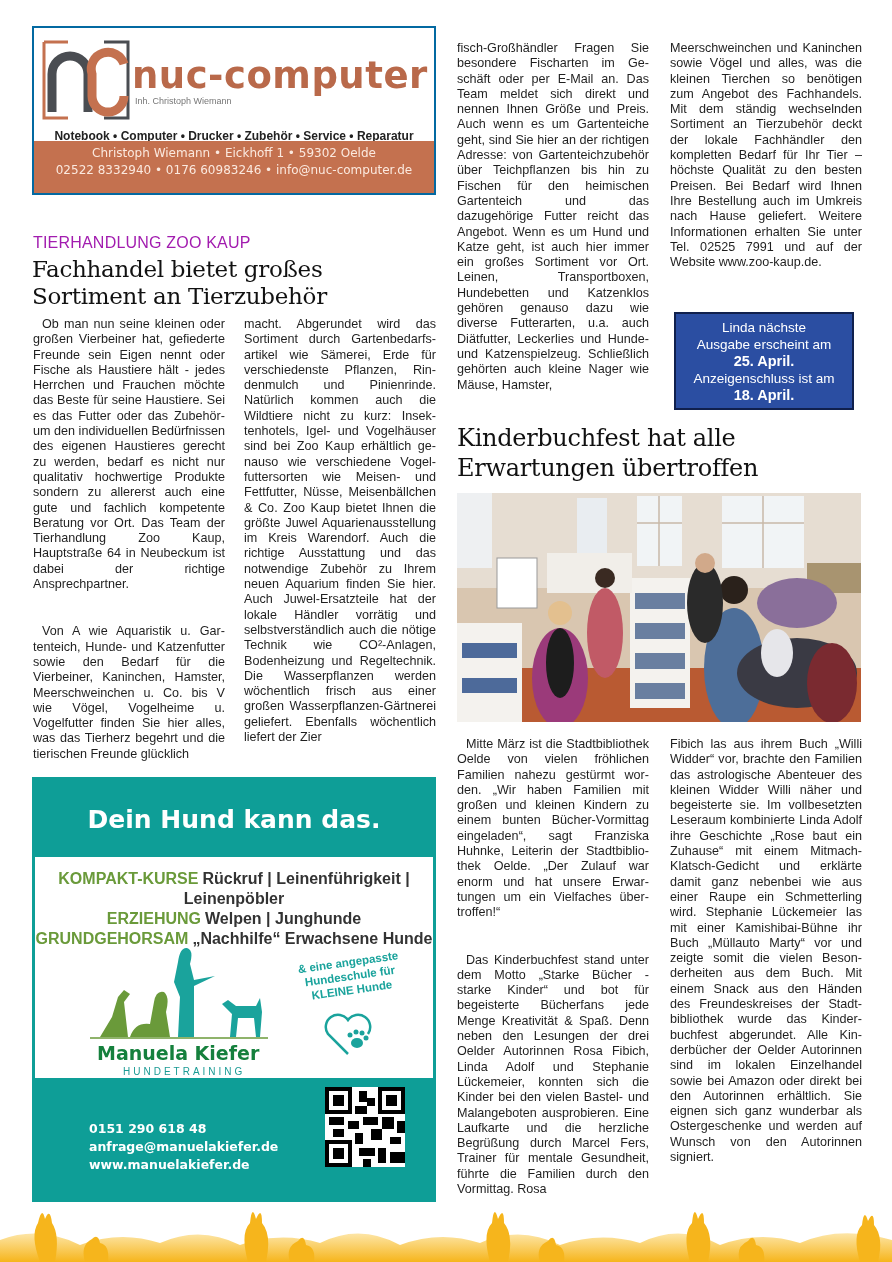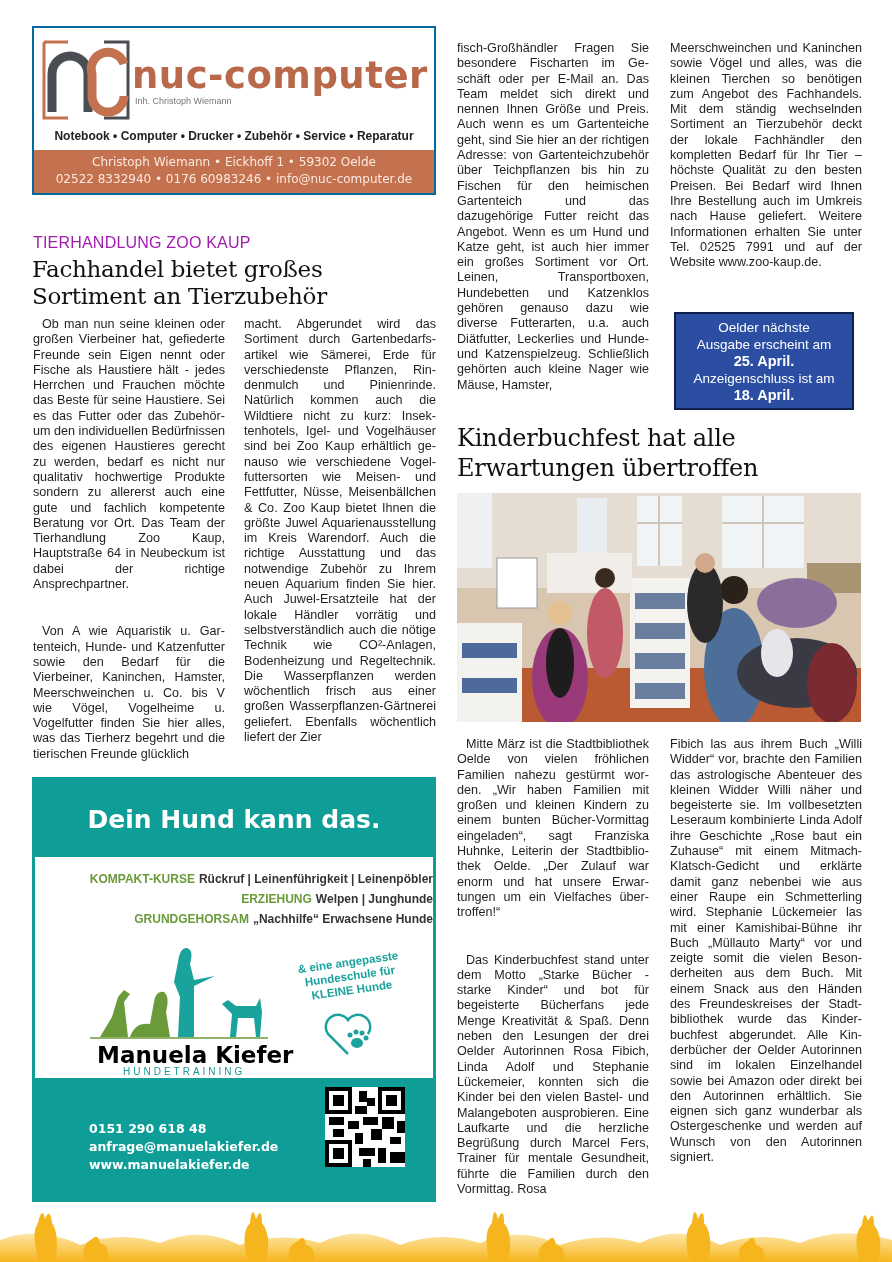--- a/index.html
+++ b/index.html
@@ -7,21 +7,21 @@
          font-family:"Liberation Sans", sans-serif; color:#1a1a1a; }
   .abs { position:absolute; }
 
   
   #nuc { left:32px; top:26px; width:404px; height:169px; border:2px solid #0369a1; box-sizing:border-box; background:#fff; }
   #nuc .logo { position:absolute; left:8px; top:12px; width:88px; height:80px; }
   #nuc .brand { position:absolute; left:98px; top:28px; font-family:"DejaVu Sans", sans-serif; font-weight:bold;
                 font-size:37px; color:#b9694a; letter-spacing:0.5px; line-height:40px; }
   #nuc .owner { position:absolute; left:101px; top:68px; font-size:9px; color:#777; }
   #nuc .services { position:absolute; left:0; right:0; top:101px; text-align:center; font-size:12px; font-weight:bold; color:#222; }
-  #nuc .bar { position:absolute; left:0; right:0; bottom:0; height:43px; background:#c4714f; color:#fbe9df;
+  #nuc .bar { position:absolute; left:0; right:0; bottom:0; height:52px; background:#c4714f; color:#fbe9df;
               text-align:center; font-family:"DejaVu Sans", sans-serif; font-size:12px; line-height:17px; padding-top:4px; box-sizing:border-box; }
 
   
   .kicker { font-size:16px; color:#a21caf; letter-spacing:0.2px; }
   .headline { font-family:"DejaVu Serif", serif; font-weight:normal; color:#111; font-size:23px; line-height:27px; letter-spacing:-0.3px; }
   .col { font-size:12.6px; line-height:15.3px; text-align:justify; color:#1f1f1f; hyphens:manual; }
   .col p { margin:0; text-indent:9px; }
   .col p + p { margin-top:32px; }
   .col p.cont { text-indent:0; }
 
@@ -31,23 +31,23 @@
   #nextbox b { font-size:14.5px; }
 
   
   #photo { left:457px; top:493px; width:404px; height:229px; overflow:hidden; background:#b88b67; }
 
   
   #dog { left:32px; top:777px; width:404px; height:425px; background:#0e9e97; box-sizing:border-box; }
   #dog .title { position:absolute; left:0; right:0; top:28px; text-align:center; color:#fff; font-family:"DejaVu Sans", sans-serif;
                 font-weight:bold; font-size:25px; }
   #dog .white { position:absolute; left:3px; right:3px; top:80px; height:221px; background:#fff; }
-  #dog .offers { position:absolute; left:0; right:0; top:12px; text-align:right; font-size:12px; line-height:20px; font-weight:bold; color:#333; }
+  #dog .offers { position:absolute; left:0; right:0; top:12px; text-align:center; font-size:16px; line-height:20px; font-weight:bold; color:#333; }
   #dog .offers .cat { color:#6a9a3a; margin-right:4px; }
-  #dog .name { position:absolute; left:62px; top:185px; font-family:"DejaVu Sans", sans-serif; font-weight:bold; font-size:23px; color:#000000; }
+  #dog .name { position:absolute; left:62px; top:185px; font-family:"DejaVu Sans", sans-serif; font-weight:bold; font-size:19px; color:#15803d; }
   #dog .sub { position:absolute; left:88px; top:209px; font-size:10px; letter-spacing:3px; color:#1a9a94; }
   #dog .small { position:absolute; left:250px; top:98px; width:130px; text-align:center; color:#1aa39c; font-weight:bold; font-size:11.5px; line-height:14px; transform:rotate(-8deg); }
   #dog .contact { position:absolute; left:57px; top:343px; color:#fff; font-weight:bold; font-size:12.5px; line-height:18px; font-family:"DejaVu Sans", sans-serif; }
   #dog .qr { position:absolute; left:293px; top:310px; width:80px; height:80px; background:#fff; }
 
   
   #meadow { left:0; top:1195px; width:892px; height:67px; }
 </style>
 </head>
 <body>
@@ -89,21 +89,21 @@
   <p class="cont">macht. Abgerundet wird das Sortiment durch Gartenbedarfs­artikel wie Sämerei, Erde für verschiedenste Pflanzen, Rin­denmulch und Pinienrinde. Natürlich kommen auch die Wildtiere nicht zu kurz: Insek­tenhotels, Igel- und Vogelhäuser sind bei Zoo Kaup erhältlich ge­nauso wie verschiedene Vogel­futtersorten wie Meisen- und Fettfutter, Nüsse, Meisenbäll­chen &amp; Co.  Zoo Kaup bietet Ihnen die größte Juwel Aquari­enausstellung im Kreis Waren­dorf. Auch die richtige Ausstat­tung und das notwendige Zubehör zu Ihrem neuen Aqua­rium finden Sie hier. Auch Juwel-Ersatzteile hat der lokale Händ­ler vorrätig und selbstverständlich auch die nötige Technik wie CO²-Anlagen, Bodenheizung und Regeltechnik. Die Wasserpflan­zen werden wöchentlich frisch aus einer großen Wasserpflan­zen-Gärtnerei geliefert. Eben­falls wöchentlich liefert der Zier­</p>
 </div>
 <div class="abs col" style="left:457px;top:41px;width:192px;">
   <p class="cont">fisch-Großhändler Fragen Sie besondere Fischarten im Ge­schäft oder per E-Mail an. Das Team meldet sich direkt und nennen Ihnen Größe und Preis. Auch wenn es um Gartenteiche geht, sind Sie hier an der richti­gen Adresse: von Gartenteich­zubehör über Teichpflanzen bis hin zu Fischen für den heimi­schen Gartenteich und das dazugehörige Futter reicht das Angebot. Wenn es um Hund und Katze geht, ist auch hier immer ein großes Sortiment vor Ort. Leinen, Transportboxen, Hundebetten und Katzenklos gehören genauso dazu wie diverse Futterarten, u.a. auch Diätfutter, Leckerlies und Hunde- und Katzenspielzeug. Schließlich gehörten auch kleine Nager wie Mäuse, Hamster,</p>
 </div>
 <div class="abs col" style="left:670px;top:41px;width:192px;">
   <p class="cont">Meerschweinchen und Kanin­chen sowie Vögel und alles, was die kleinen Tierchen so benöti­gen zum Angebot des Fachhan­dels. Mit dem ständig wech­selnden Sortiment an Tierzubehör deckt der lokale Fachhändler den kompletten Bedarf für Ihr Tier – höchste Qualität zu den besten Preisen. Bei Bedarf wird Ihnen Ihre Bestellung auch im Umkreis nach Hause geliefert. Weitere Informationen erhalten Sie unter Tel. 02525 7991 und auf der Website www.zoo-kaup.de.</p>
 </div>
 
 <div id="nextbox" class="abs">
-  <div>Oelder nächste</div>
+  <div>Linda nächste</div>
   <div>Ausgabe erscheint am</div>
   <div><b>25. April.</b></div>
   <div>Anzeigenschluss ist am</div>
   <div><b>18. April.</b></div>
 </div>
 
 <div class="abs headline" style="left:457px;top:423px;width:410px;font-size:24px;line-height:30px;">
   <div>Kinderbuchfest hat alle</div>
   <div>Erwartungen übertroffen</div>
 </div>

